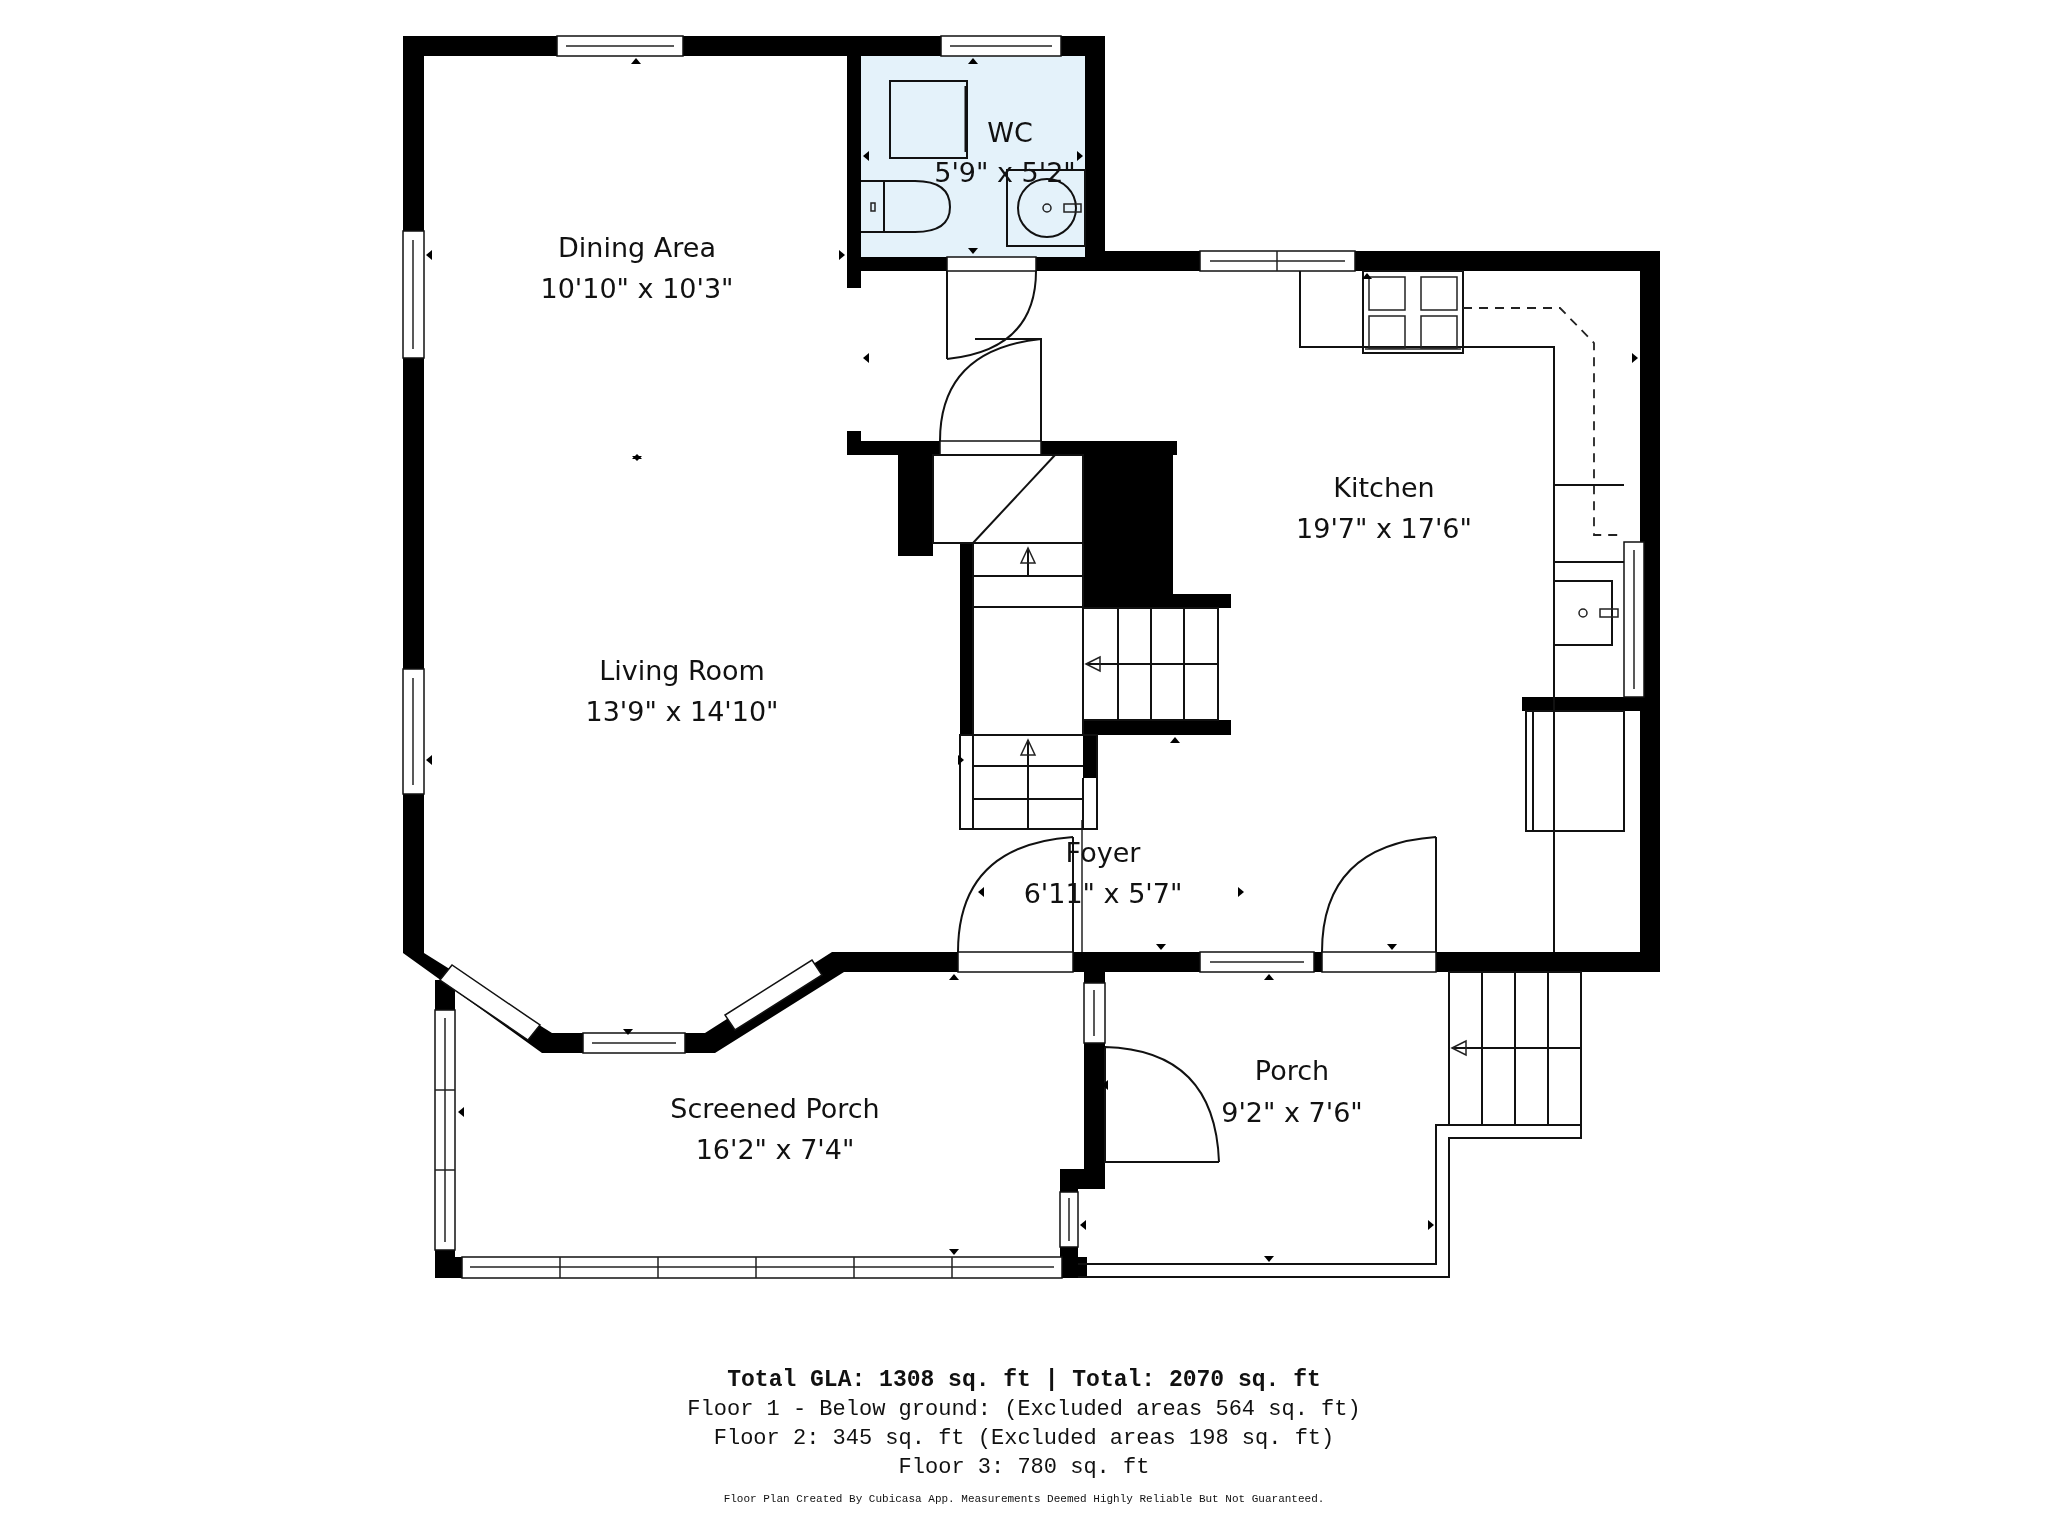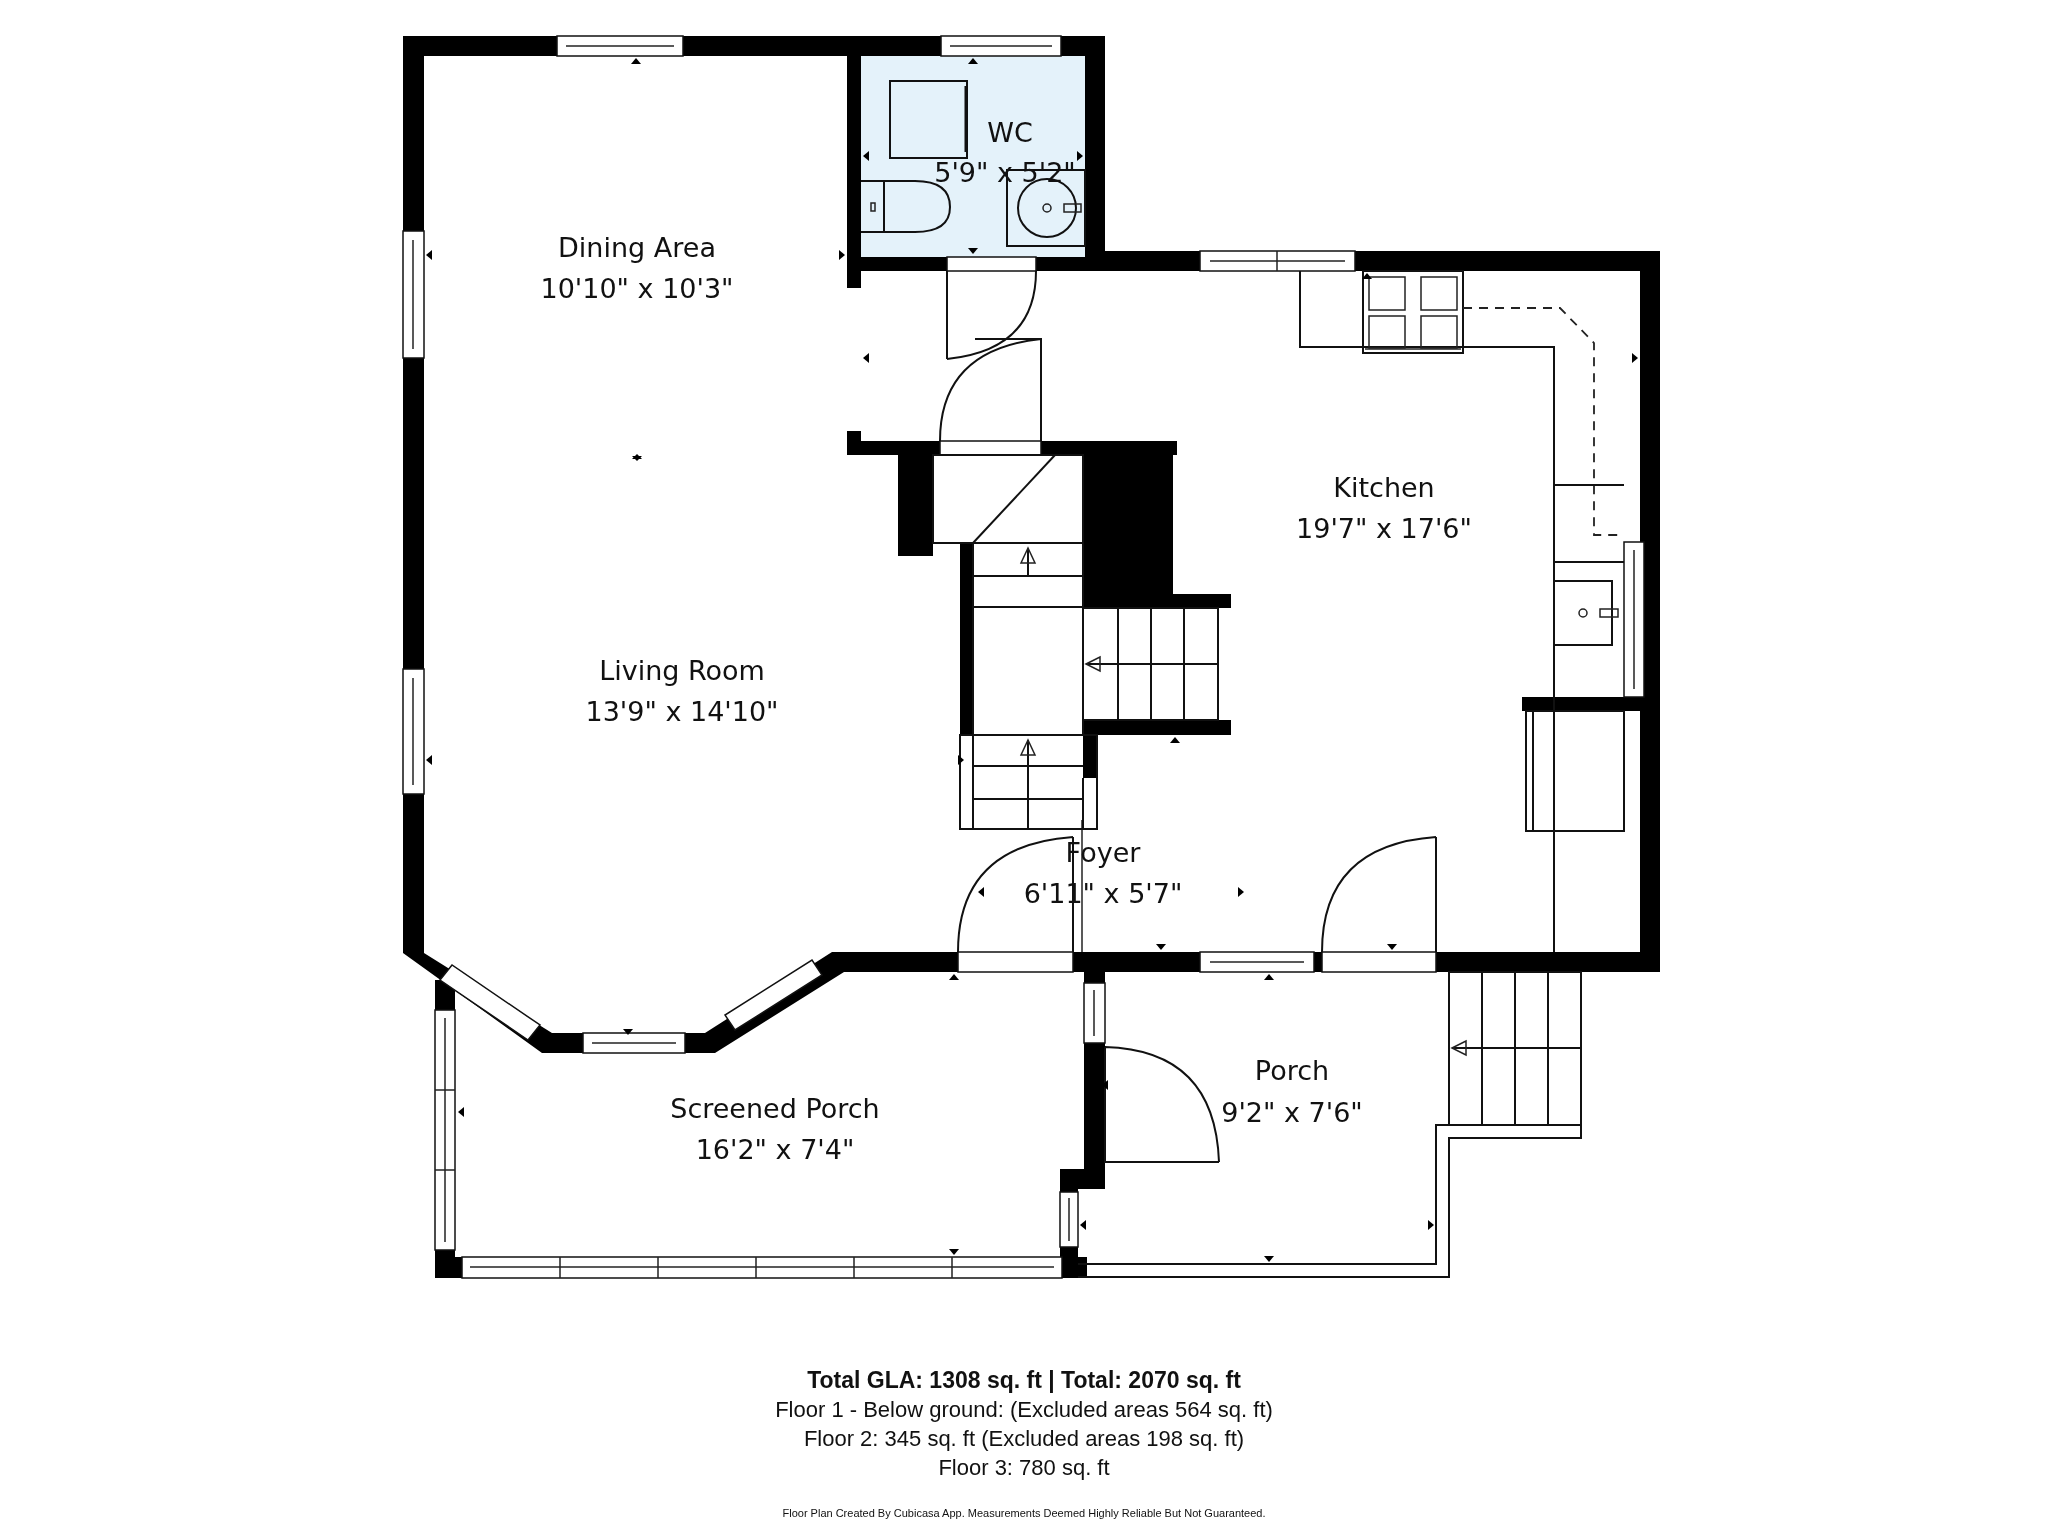--- a/index.html
+++ b/index.html
@@ -6,24 +6,24 @@
   body { width: 2048px; height: 1536px; position: relative; overflow: hidden; font-family: "DejaVu Sans", sans-serif; }
   #plan { position: absolute; left: 0; top: 0; width: 2048px; height: 1536px; }
   .wall { fill: #000000; }
   .line { fill: none; stroke: #111111; stroke-width: 2; }
   .thin { fill: none; stroke: #222222; stroke-width: 1.5; }
   .win { fill: #ffffff; stroke: #111111; stroke-width: 1.5; }
   .dash { fill: none; stroke: #222222; stroke-width: 1.8; stroke-dasharray: 9 7; }
   .mark { fill: #000000; }
   .room-name { font-family: "DejaVu Sans", sans-serif; font-size: 27px; fill: #111111; text-anchor: middle; }
   .room-dim { font-family: "DejaVu Sans", sans-serif; font-size: 27px; fill: #111111; text-anchor: middle; }
-  .summary { position: absolute; left: 0; width: 2048px; text-align: center; color: #111111; font-family: Liberation Sans, sans-serif; }
+  .summary { position: absolute; left: 0; width: 2048px; text-align: center; color: #111111; font-family: Liberation Mono, monospace; }
   .summary .l1 { font-weight: bold; font-size: 23px; line-height: 30px; }
   .summary .l2 { font-size: 22px; line-height: 29px; text-align: center; }
-  .summary .foot { font-size: 11px; margin-top: 24px; line-height: 14px; }
+  .summary .foot { font-size: 11px; margin-top: 10px; line-height: 14px; }
 </style>
 </head>
 <body>
 
 <svg id="plan" viewBox="0 0 2048 1536" xmlns="http://www.w3.org/2000/svg">
 
   <rect x="861" y="56" width="224" height="201" fill="#e4f2fa"></rect>
 
   <g>
 

